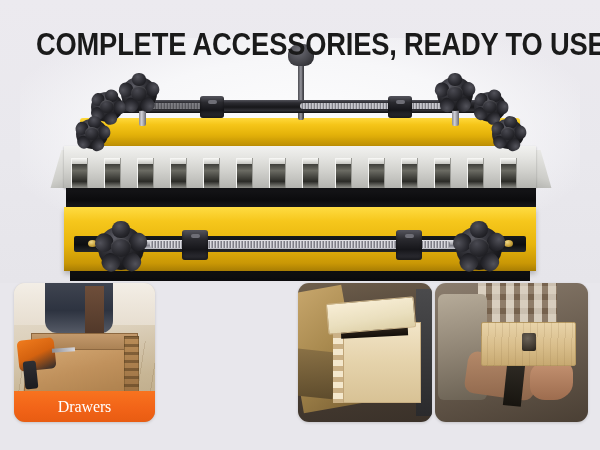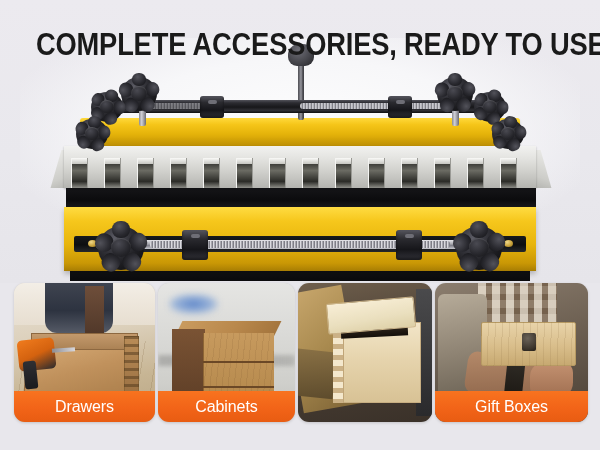--- a/index.html
+++ b/index.html
@@ -209,21 +209,21 @@
     background:linear-gradient(90deg,#8b8b92 0%,#d0d0d6 38%,#9c9ca3 70%,#6a6a70 100%);
     border-radius:2px;
   }
   .brass {
     position:absolute; z-index:20;
     background:radial-gradient(ellipse at 35% 30%,#f0d98a 0%,#c9a33c 55%,#8a6c1c 100%);
     border-radius:50%;
   }
 
   
-  #panels { position:absolute; left:0; top:283px; width:600px; height:167px; }
+  #panels { position:absolute; left:0; top:283px; width:600px; height:167px;font-family:Liberation Serif, serif; }
   .panel {
     position:absolute; top:0; height:139px;
     border-radius:11px;
     overflow:hidden;
     background:#cfcfcf;
     box-shadow:0 1px 3px rgba(0,0,0,.16);
   }
   .pic { position:absolute; left:0; top:0; width:100%; height:100%; overflow:hidden; }
   .caption {
     position:absolute; left:0; bottom:0; width:100%; height:31px;
@@ -491,34 +491,20 @@
       <div id="p1-drawer-body"></div>
       <div id="p1-drawer-side"></div>
       <div id="p1-fingers"></div>
       <div id="p1-drill"></div>
       <div id="p1-drill-grip"></div>
       <div id="p1-drill-bit"></div>
     </div>
     <div class="caption">Drawers</div>
   </div>
 
-  <div class="panel" style="left:158px;width:137px;">
-    <div class="pic">
-      <div id="p2-bg"></div>
-      <div id="p2-blur1"></div>
-      <div id="p2-blur2"></div>
-      <div id="p2-top"></div>
-      <div id="p2-left"></div>
-      <div id="p2-front"></div>
-      <div id="p2-grain"></div>
-      <div id="p2-seam1"></div>
-      <div id="p2-seam2"></div>
-    </div>
-    <div class="caption">Cabinets</div>
-  </div>
 
   <div class="panel" style="left:298px;width:134px;">
     <div class="pic">
       <div id="p3-bg"></div>
       <div id="p3-plank"></div>
       <div id="p3-plank2"></div>
       <div id="p3-right"></div>
       <div id="p3-boxbody"></div>
       <div id="p3-boxfingers"></div>
       <div id="p3-slot"></div>
@@ -531,16 +517,15 @@
       <div id="p4-bg"></div>
       <div id="p4-plaid"></div>
       <div id="p4-sleeve"></div>
       <div id="p4-arm"></div>
       <div id="p4-hand"></div>
       <div id="p4-strap"></div>
       <div id="p4-box"></div>
       <div id="p4-boxgrain"></div>
       <div id="p4-clasp"></div>
     </div>
-    <div class="caption">Gift Boxes</div>
   </div>
 
 </div>
 
 </body></html>

